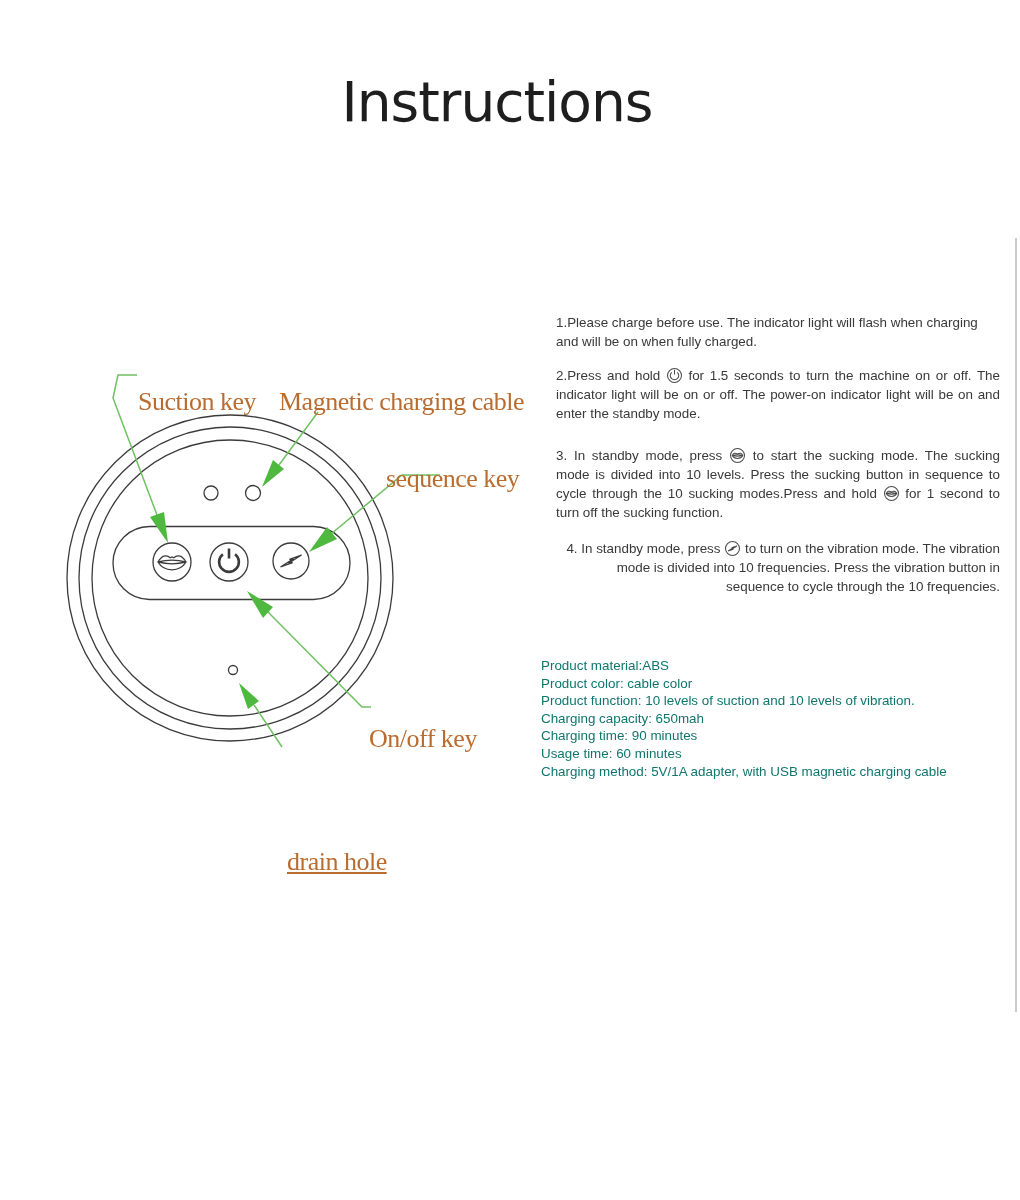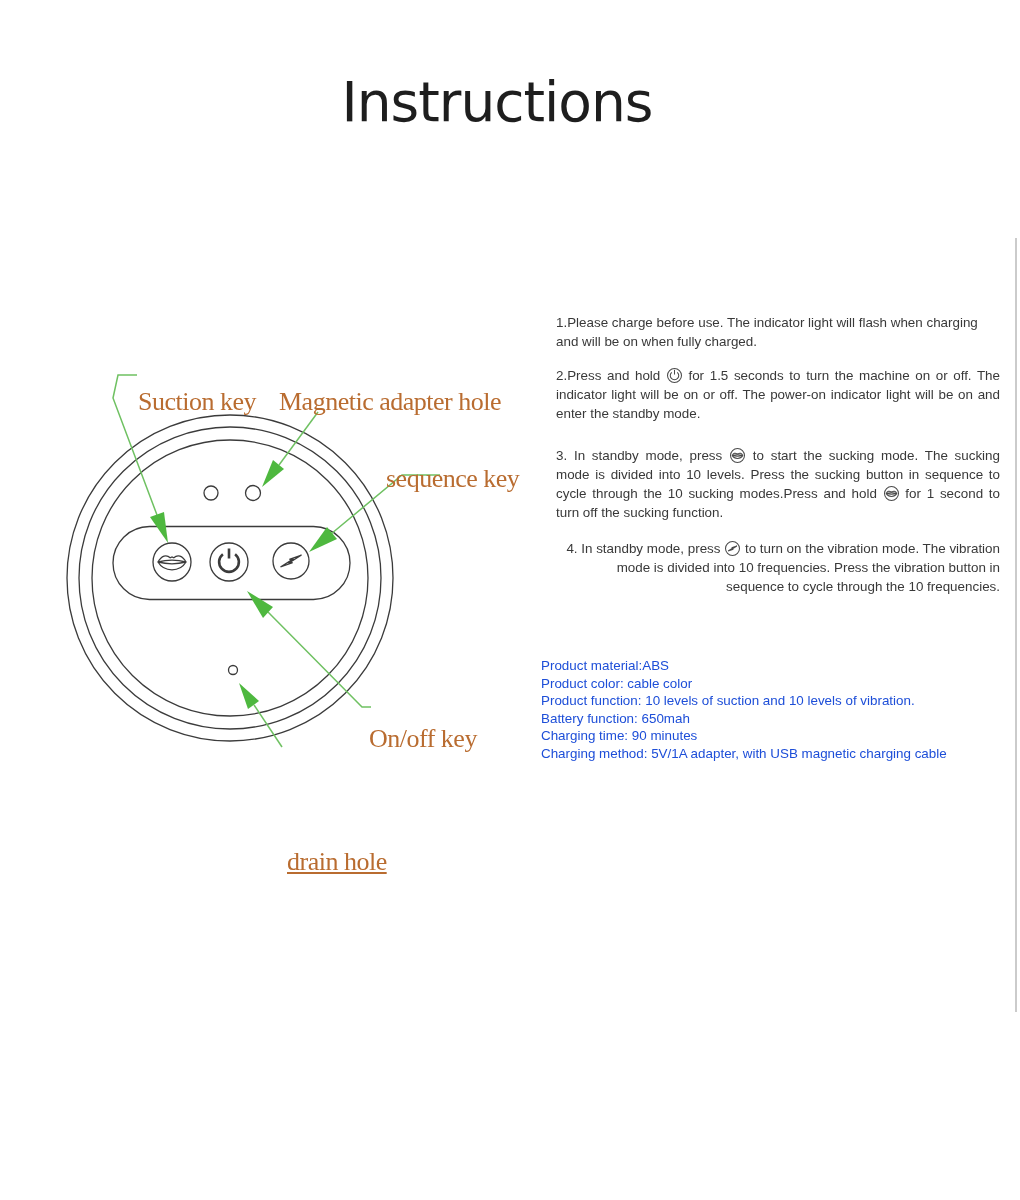--- a/index.html
+++ b/index.html
@@ -18,21 +18,21 @@
   #lbl-drain{left:287px;top:820px;text-decoration:underline;}
   #col{position:absolute;left:541px;top:298px;width:474px;color:#393939;
        font-size:13.4px;line-height:19px;}
   #col p{margin:15px;}
   #p1{margin-bottom:9px !important;text-align:left;}
   #p2{margin-bottom:23px !important;text-align:justify;}
   #p3{margin-bottom:17px !important;text-align:justify;}
   #p4{text-align:right;}
   .ic{width:17px;height:17px;vertical-align:-4px;}
   .ic .ln{fill:none;stroke:#4a4a4a;stroke-width:1.1;}
-  #specs{position:absolute;left:541px;top:657px;width:474px;color:#1d4ed8;
+  #specs{position:absolute;left:541px;top:657px;width:474px;color:#0f766e;
          font-size:13.4px;line-height:17.6px;}
   #edge-line{position:absolute;left:1015px;top:238px;width:2px;height:915px;
              background:#cbcbcb;}
   .draw{fill:none;stroke:#3b3b3b;stroke-width:1.3px;}
   .leader{fill:none;stroke:#6fc162;stroke-width:1.5px;}
   .arrow{fill:#4eb83f;stroke:none;}
 </style>
 </head>
 <body>
 
@@ -92,21 +92,21 @@
       <polyline class="leader" points="371,357 362,357 268,262"></polyline>
       <polygon class="arrow" points="247,241 263,268 273,257"></polygon>
     </g>
     <g>
       <polyline class="leader" points="282,397 254,355"></polyline>
       <polygon class="arrow" points="239,333 248,359 259,351"></polygon>
     </g>
   </svg>
 
   <div class="dlabel" id="lbl-suction">Suction key</div>
-  <div class="dlabel" id="lbl-magnetic">Magnetic adapter hole</div>
+  <div class="dlabel" id="lbl-magnetic">Magnetic charging cable</div>
   <div class="dlabel" id="lbl-vibration">sequence key</div>
   <div class="dlabel" id="lbl-onoff">On/off key</div>
   <div class="dlabel" id="lbl-drain">drain hole</div>
 
   <div id="col">
     <p id="p1"><span>1.Please charge before use. The indicator light will flash when charging and will be on when fully charged.</span></p>
 
     <p id="p2"><span>2.Press and hold </span><svg class="ic" viewBox="-9 -9 18 18">
           <circle class="ln" r="7.4"></circle>
           <path class="ln" d="M -2.9,-3.4 A 4.5 4.5 0 1 0 2.9,-3.4"></path>
@@ -126,20 +126,21 @@
     <p id="p4"><span>4. In standby mode, press </span><svg class="ic" viewBox="-9 -9 18 18">
           <circle class="ln" r="7.4"></circle>
           <path class="ln" d="M -4.6,2.7 L 0.9,-0.9 L -0.9,-0.9 L 4.6,-2.7 L -0.9,0.9 L 0.9,0.9 Z" stroke-width="0.95"></path>
         </svg><span> to turn on the vibration mode. The vibration mode is divided into 10 frequencies. Press the vibration button in sequence to cycle through the 10 frequencies.</span></p>
   </div>
 
   <div id="specs">
     <div>Product material:ABS</div>
     <div>Product color: cable color</div>
     <div>Product function: 10 levels of suction and 10 levels of vibration.</div>
-    <div>Battery function: 650mah</div>
+    <div>Charging capacity: 650mah</div>
     <div>Charging time: 90 minutes</div>
+    <div>Usage time: 60 minutes</div>
     <div>Charging method: 5V/1A adapter, with USB magnetic charging cable</div>
   </div>
 
   <div id="edge-line"></div>
 
 </div>
 
 </body></html>

